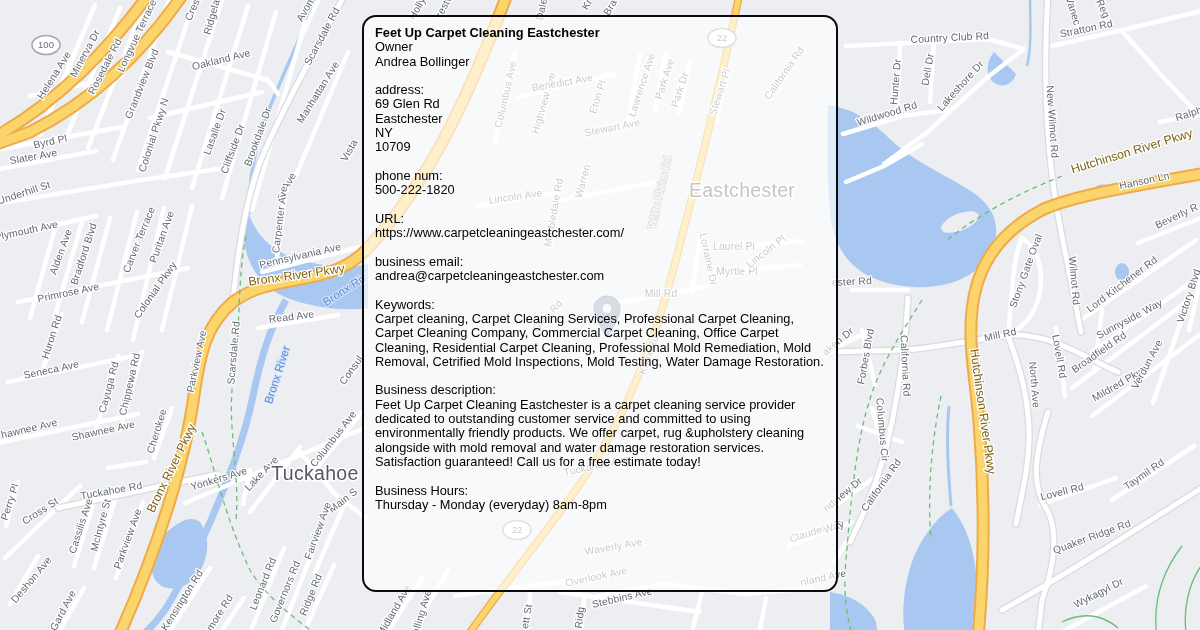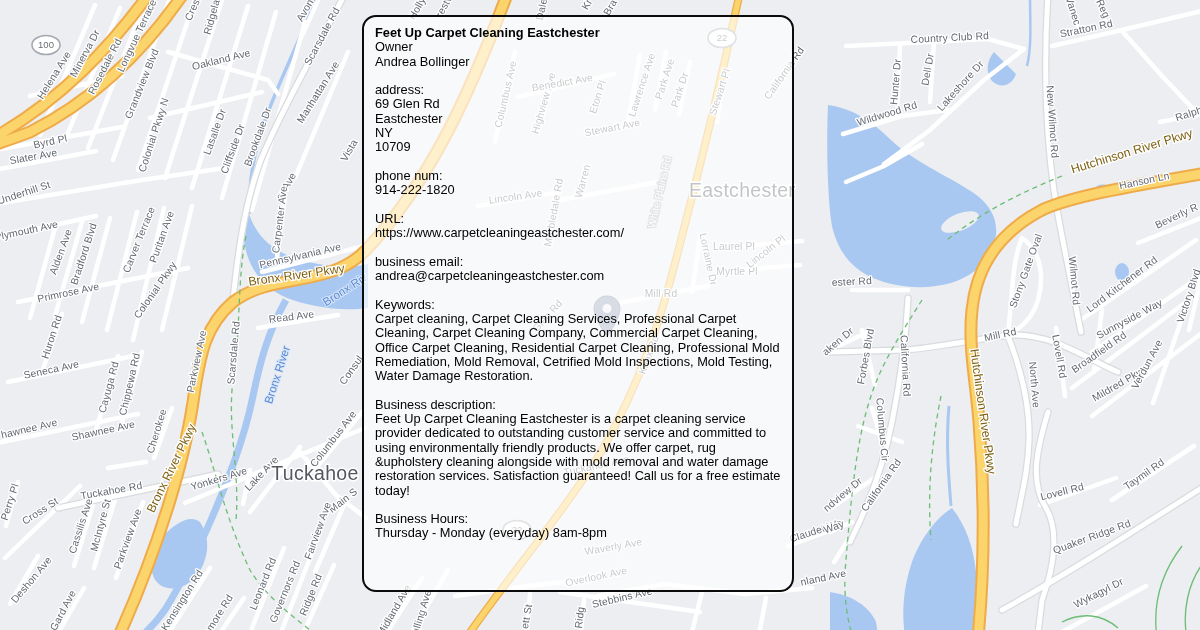--- a/index.html
+++ b/index.html
@@ -7,21 +7,21 @@
   #map-svg{position:absolute;left:0;top:0;}
   
   text{font-family:"Liberation Sans",sans-serif;text-anchor:middle;}
   .s{font-size:10.3px;fill:#636871;paint-order:stroke;stroke:#fff;stroke-width:2.6px;stroke-linejoin:round;letter-spacing:.15px;}
   .t{font-size:19.5px;fill:#54585e;paint-order:stroke;stroke:#fff;stroke-width:3px;letter-spacing:.3px;}
   .w{font-size:11.5px;fill:#5d89cf;paint-order:stroke;stroke:#d7e6fb;stroke-width:2px;}
   .h{font-size:12.3px;fill:#7d5f10;paint-order:stroke;stroke:#fff;stroke-width:2.6px;}
   .hw{font-size:10.3px;fill:#ffffff;paint-order:stroke;stroke:#aeb2b9;stroke-width:2.4px;}
   .shield-t{font-size:9.5px;fill:#6b7076;}
   
-  #card{position:absolute;left:362px;top:15px;width:432px;height:577px;box-sizing:border-box;
+  #card{position:absolute;left:362px;top:15px;width:476px;height:577px;box-sizing:border-box;
         background:rgba(255,255,255,.65);border:2px solid #0b0b0b;border-radius:14px;
         padding:9px 11px;color:#000;font-size:12.8px;line-height:14.3px;}
   #card h1{font-size:12.8px;line-height:14.3px;margin:0;font-weight:bold;}
   #card-blocks p{margin:14.3px 0 0 0;white-space:pre-line;}
   #card-blocks p:first-child{margin-top:0;}
 </style>
 </head>
 <body>
 
 <div id="stage">
@@ -266,21 +266,21 @@
     <h1>Feet Up Carpet Cleaning Eastchester</h1>
     <div id="card-blocks">
         <p>Owner
 Andrea Bollinger</p>
         <p>address:
 69 Glen Rd
 Eastchester
 NY
 10709</p>
         <p>phone num:
-914-222-1820</p>
+500-222-1820</p>
         <p>URL:
 https://www.carpetcleaningeastchester.com/</p>
         <p>business email:
 andrea@carpetcleaningeastchester.com</p>
         <p>Keywords:
 Carpet cleaning, Carpet Cleaning Services, Professional Carpet Cleaning, Carpet Cleaning Company, Commercial Carpet Cleaning, Office Carpet Cleaning, Residential Carpet Cleaning, Professional Mold Remediation, Mold Removal, Cetrified Mold Inspections, Mold Testing, Water Damage Restoration.</p>
         <p>Business description:
 Feet Up Carpet Cleaning Eastchester is a carpet cleaning service provider dedicated to outstanding customer service and committed to using environmentally friendly products. We offer carpet, rug &amp;upholstery cleaning alongside with mold removal and water damage restoration services. Satisfaction guaranteed! Call us for a free estimate today!</p>
         <p>Business Hours:
 Thursday - Monday (everyday) 8am-8pm</p>

